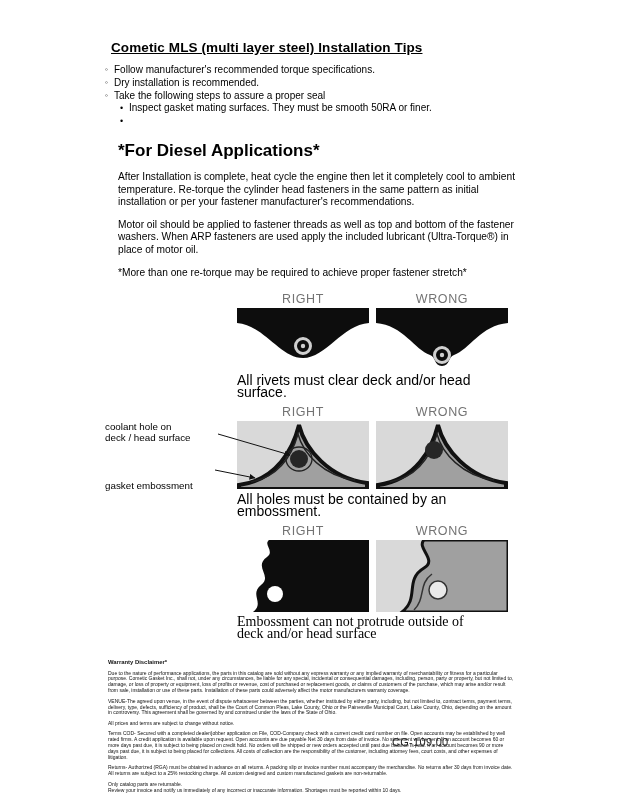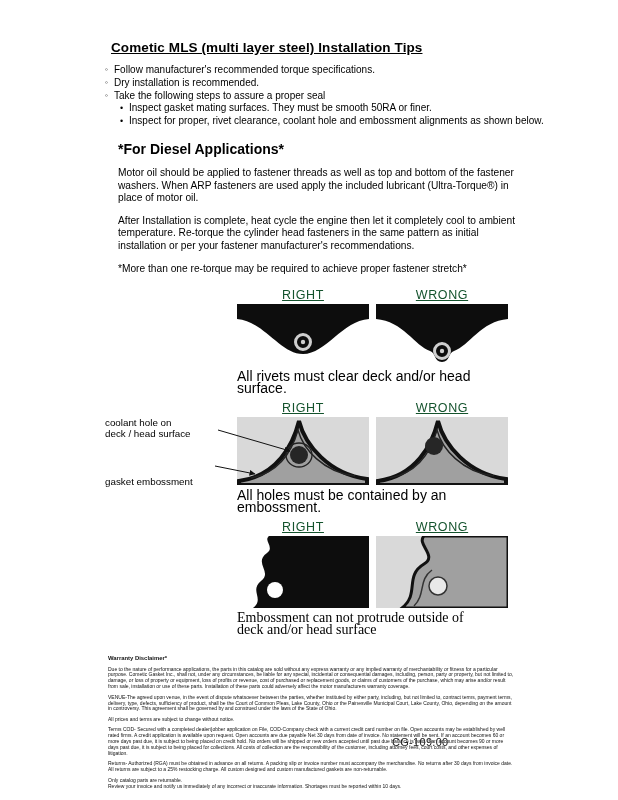--- a/index.html
+++ b/index.html
@@ -18,27 +18,27 @@
     margin-left:6px; letter-spacing:.1px;
   }
 
   .bullets { margin-top:9px; font-size:10px; }
   .bullet-line { display:flex; line-height:12.8px; }
   .bullet-line .marker { width:9px; flex:0 0 9px; text-align:left; font-size:8px; line-height:12.8px; }
   .bullet-line.sub { margin-left:15px; }
   .bullet-line.sub .marker { font-size:9px; }
 
   .diesel { margin-left:13px; margin-top:13px; font-size:10.2px; }
-  .diesel h2 { font-size:14px; font-weight:bold; }
+  .diesel h2 { font-size:17px; font-weight:bold; }
   .diesel p { max-width:398px; margin-top:10px; line-height:12.6px; }
 
   .diagrams { margin-left:132px; margin-top:13px; width:272px; }
   .diag-row { margin-bottom:7px; }
   .labels { display:flex; }
-  .labels span { width:132px; text-align:center; font-size:12.5px; color:#14532d; letter-spacing:.6px;text-decoration:underline; }
+  .labels span { width:132px; text-align:center; font-size:12.5px; color:#737373; letter-spacing:.6px; }
   .labels span + span { margin-left:7px; }
   .panels { display:flex; margin-top:2px; position:relative; }
   .panels svg { display:block; }
   .panels svg + svg { margin-left:7px; }
   .caption { font-size:14px; margin-top:4px; line-height:12px; }
   .caption.wrap { max-width:240px;font-family:Liberation Serif, serif; }
 
   
   .callouts { position:absolute; left:-132px; top:0; width:222px; height:70px; pointer-events:none; }
   .callout-text { position:absolute; font-size:9.8px; line-height:10.6px; text-align:left; color:#000; }
@@ -75,28 +75,27 @@
     <div class="bullet-line">
       <span class="marker">◦</span>
       <span>Take the following steps to assure a proper seal</span>
     </div>
     <div class="bullet-line sub">
       <span class="marker">•</span>
       <span>Inspect gasket mating surfaces.  They must be smooth 50RA or finer.</span>
     </div>
     <div class="bullet-line sub">
       <span class="marker">•</span>
-      <span>Inspect for proper, rivet clearance, coolant hole and embossment alignments as shown below.</span>
     </div>
   </div>
 
   <div class="diesel">
     <h2>*For Diesel Applications*</h2>
+    <p>After Installation is complete, heat cycle the engine then let it completely cool to ambient temperature. Re-torque the cylinder head fasteners in the same pattern as initial installation or per your fastener manufacturer's recommendations.</p>
     <p>Motor oil should be applied to fastener threads as well as top and bottom of the fastener washers. When ARP fasteners are used apply the included lubricant (Ultra-Torque®) in place of motor oil.</p>
-    <p>After Installation is complete, heat cycle the engine then let it completely cool to ambient temperature. Re-torque the cylinder head fasteners in the same pattern as initial installation or per your fastener manufacturer's recommendations.</p>
     <p>*More than one re-torque may be required to achieve proper fastener stretch*</p>
   </div>
 
   <div class="diagrams">
 
     <div class="diag-row">
       <div class="labels">
         <span>RIGHT</span>
         <span>WRONG</span>
       </div>

